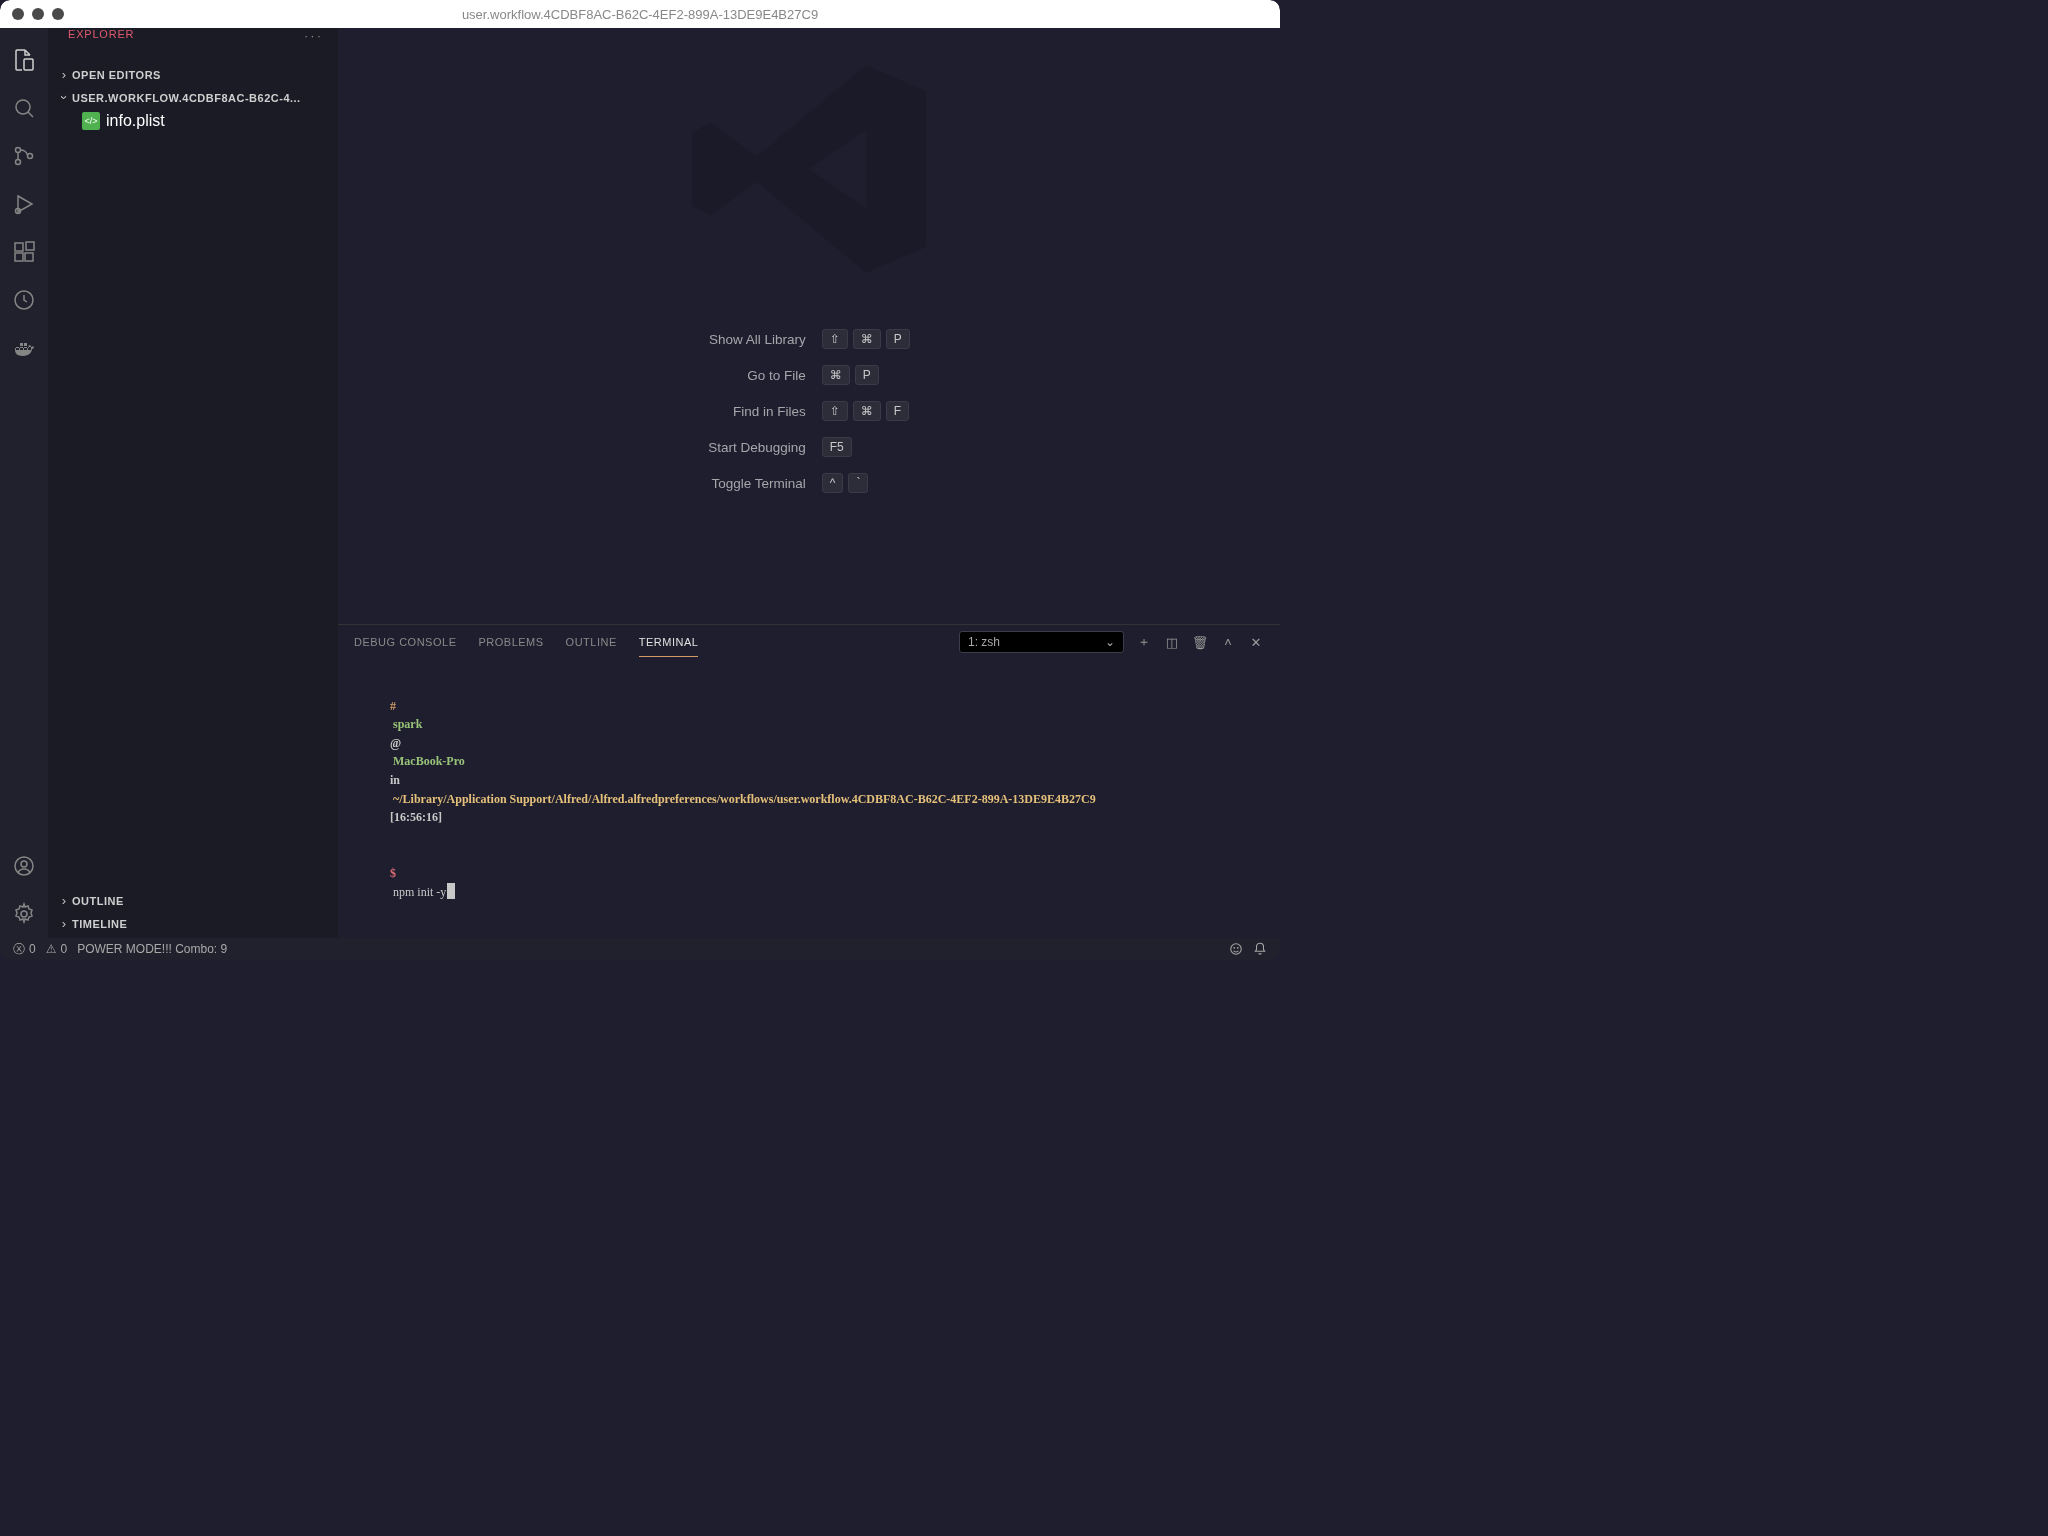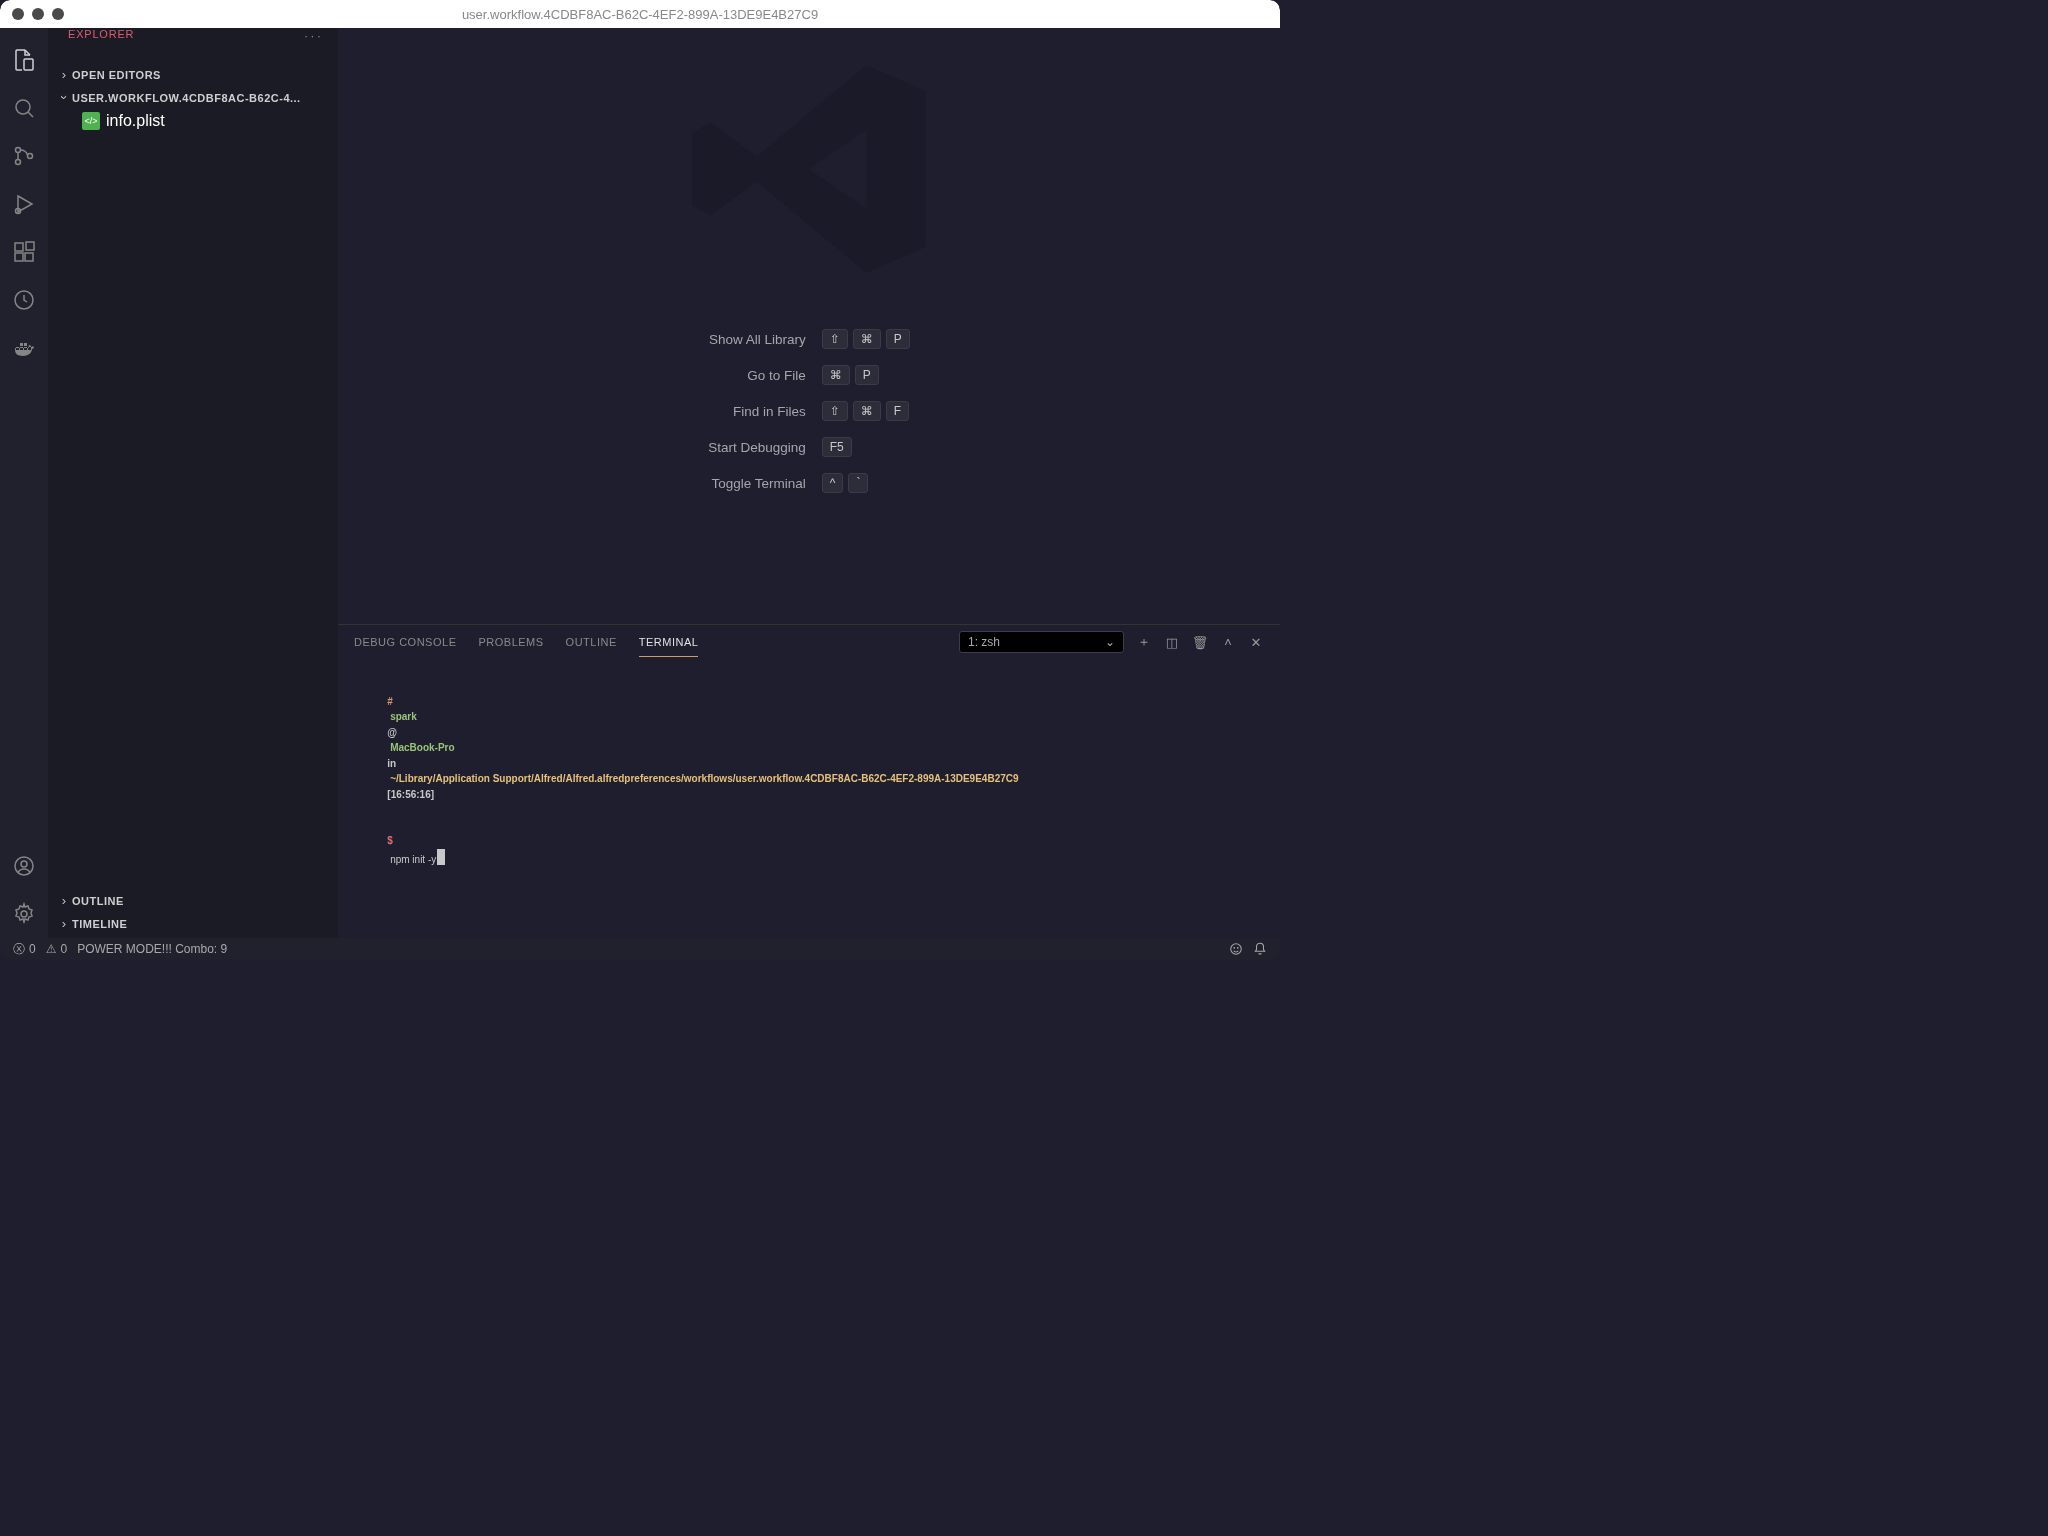--- a/index.html
+++ b/index.html
@@ -217,22 +217,22 @@
   padding: 0 8px;
   display: flex;
   align-items: center;
   justify-content: space-between;
   cursor: pointer;
 }
 .panel-icon { color: #9a9a9a; cursor: pointer; width: 16px; text-align:center; }
 .terminal-body {
   flex: 1;
   padding: 18px 16px;
-  font-family: Liberation Sans, sans-serif;
-  font-size: 10px;
+  font-family: Liberation Serif, serif;
+  font-size: 12px;
   line-height: 1.55;
   overflow: hidden;
 }
 .term-line { white-space: pre-wrap; word-break: break-all; }
 .term-hash { color: #d19a66; font-weight: bold;}
 .term-user { color: #98c379; font-weight: bold;}
 .term-at { color: #c8c8c8; font-weight: bold;}
 .term-in { color: #c8c8c8; font-weight: bold;}
 .term-path { color: #e5c07b; font-weight: bold;}
 .term-time { color: #c8c8c8; font-weight: bold;}

